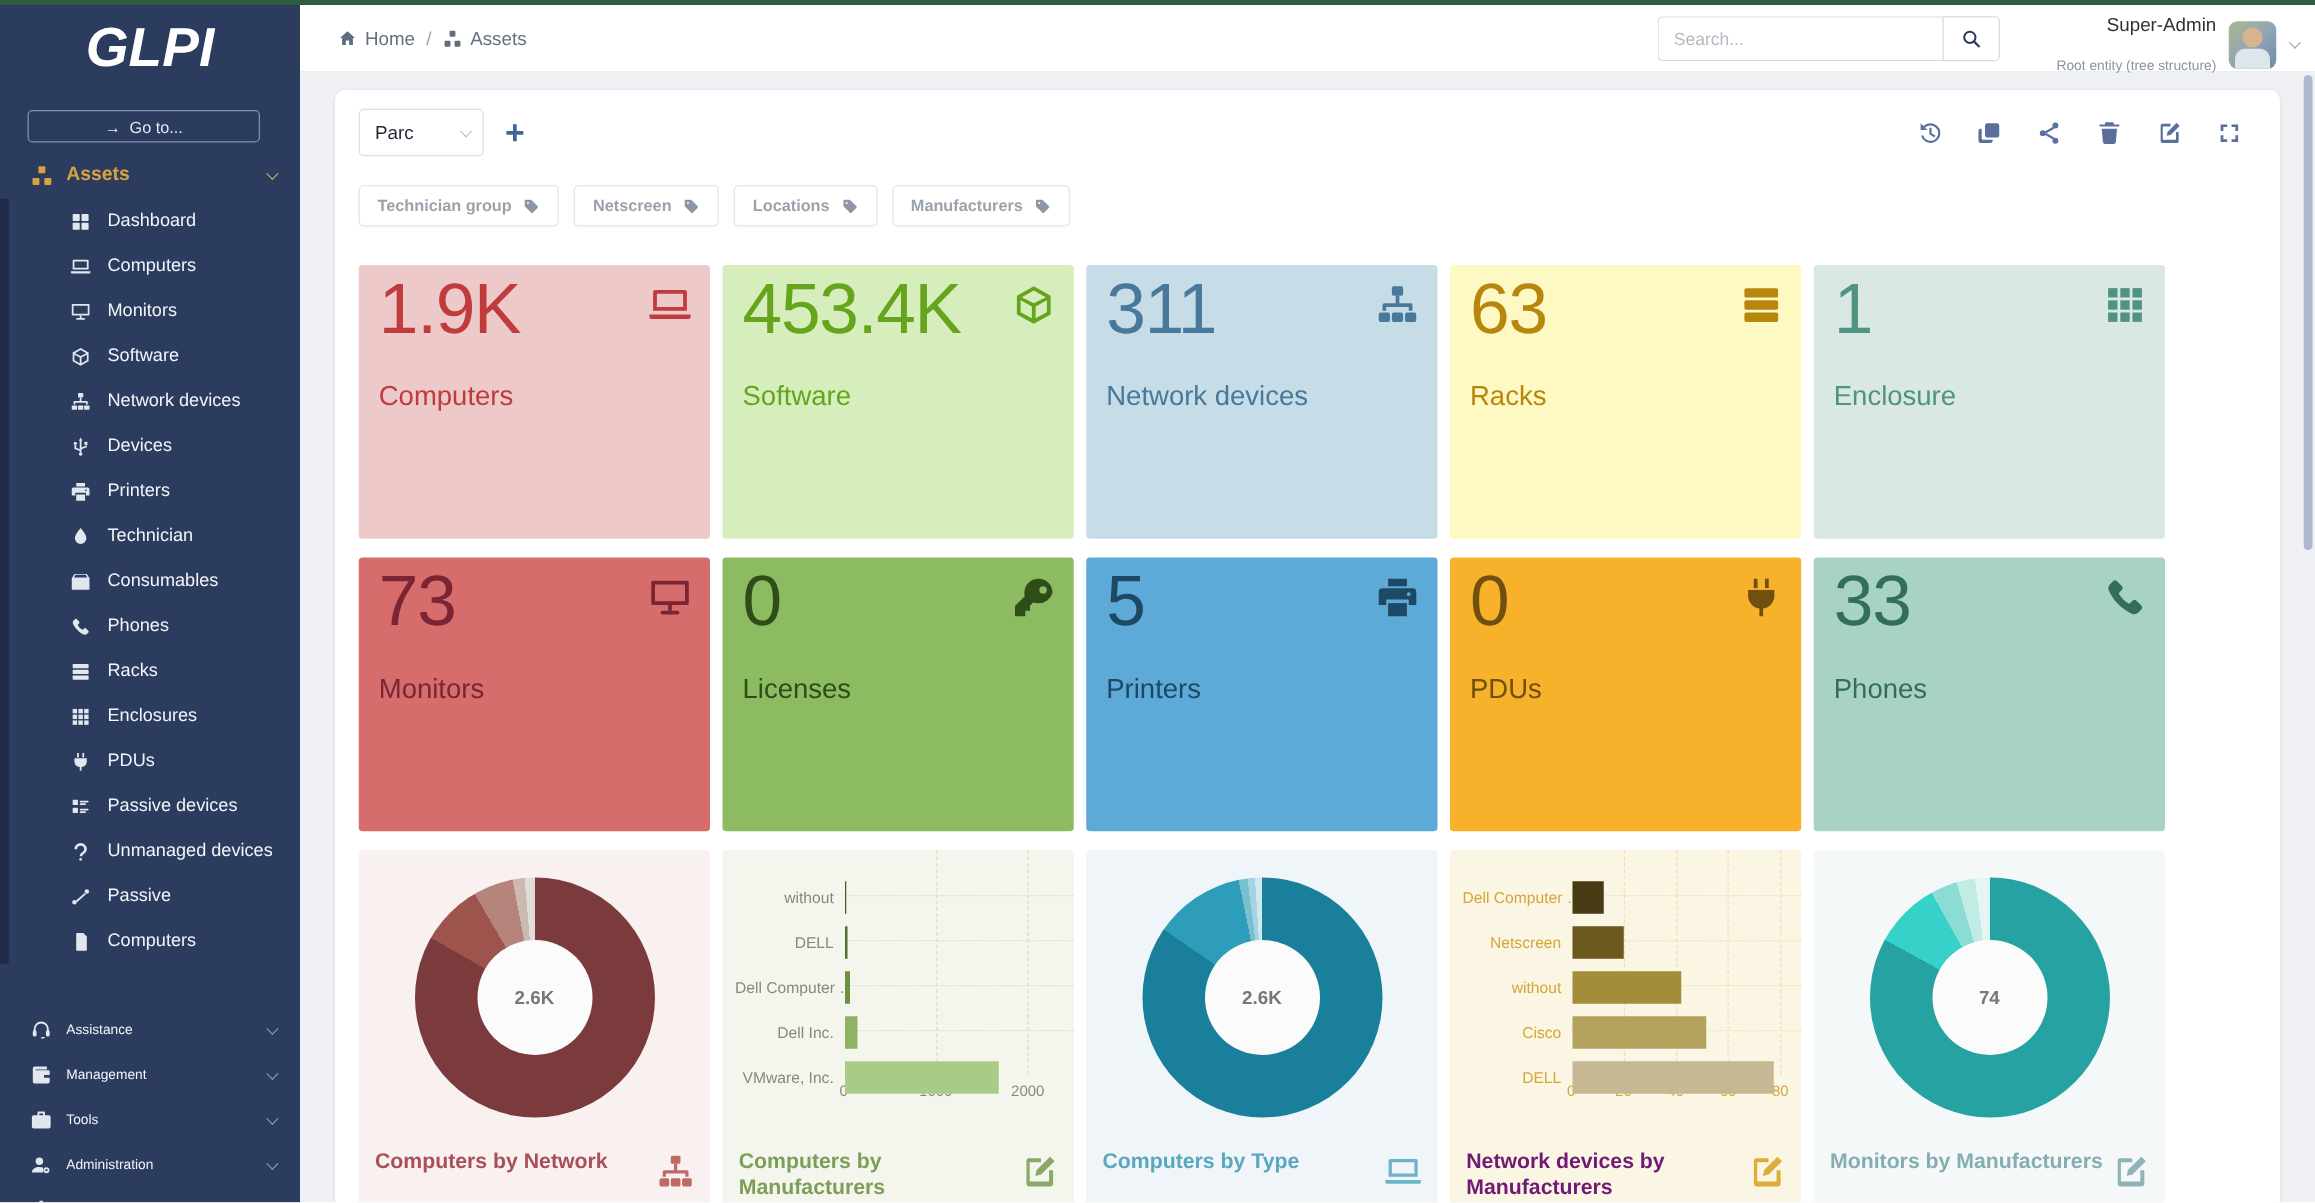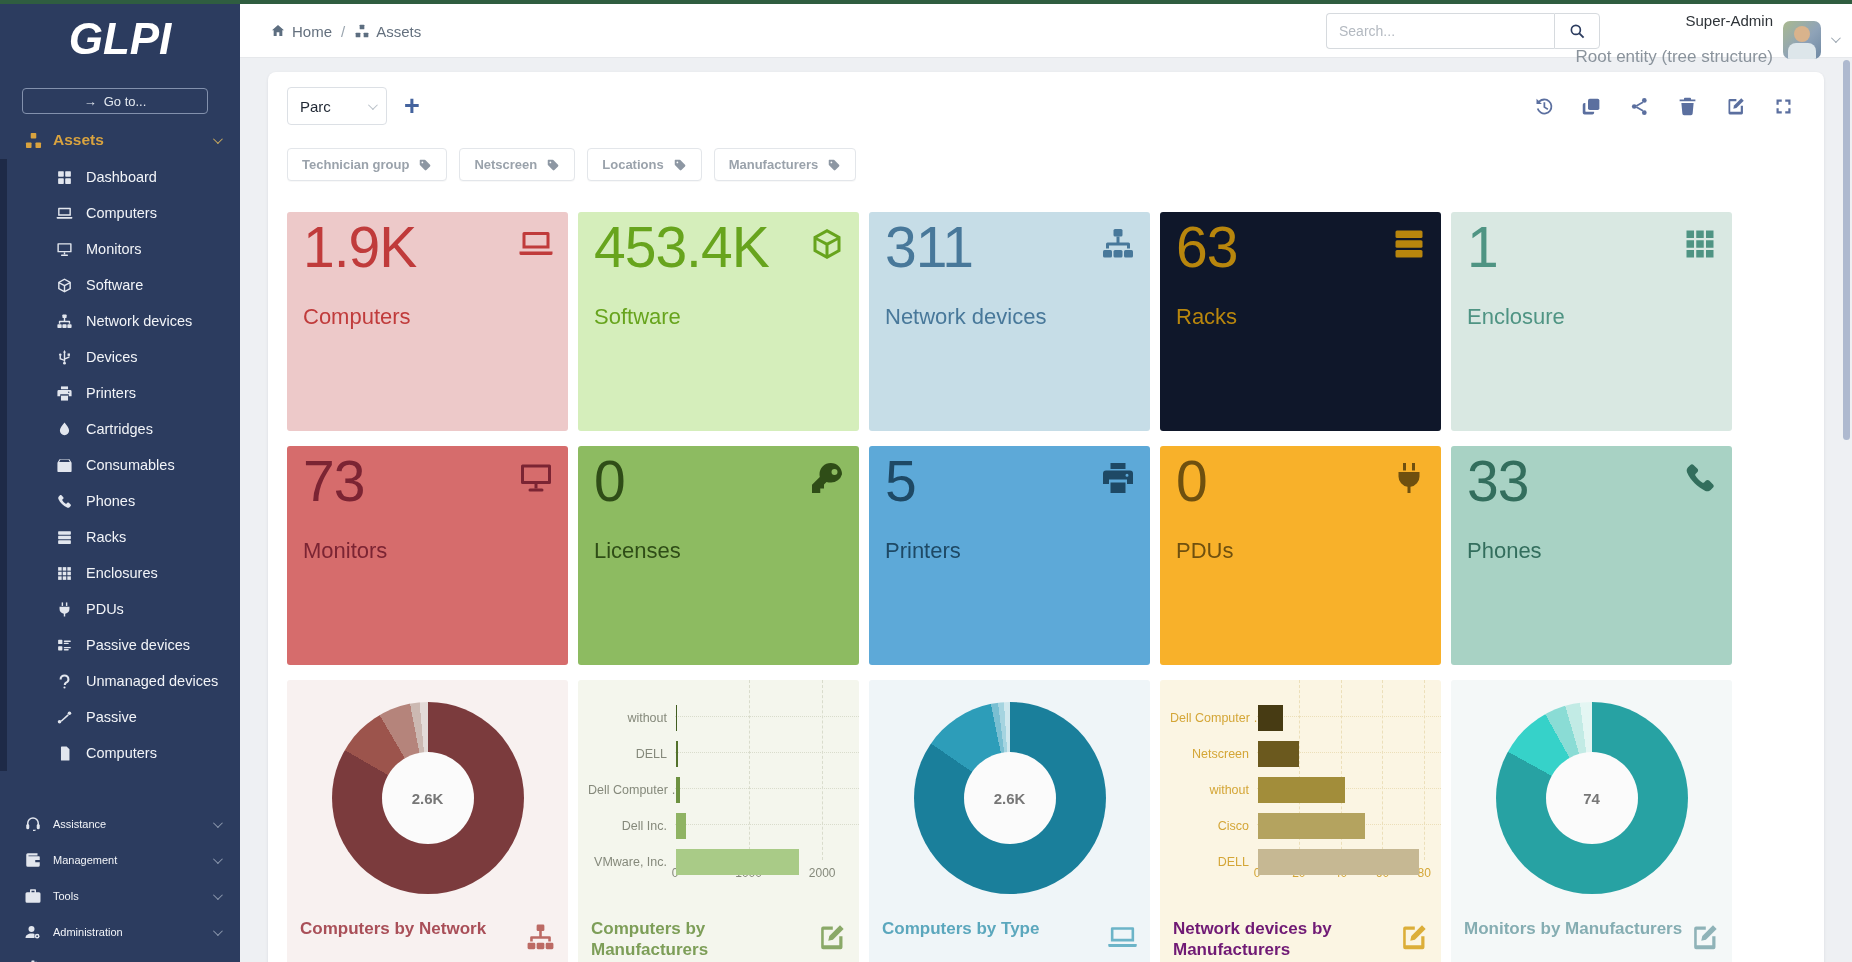--- a/index.html
+++ b/index.html
@@ -44,21 +44,21 @@
   .searchgrp { position:absolute; right:252px; top:9px; width:274px; height:36px; display:flex; }
   .searchgrp input { flex:1; min-width:0; border:1px solid #d6dade; border-right:none; border-radius:4px 0 0 4px;
                      padding:0 12px; font-size:14px; color:#1d4ed8; outline:none; font-family:Liberation Sans, sans-serif; }
   .searchgrp input::placeholder { color:#b3b9c0; }
   .searchbtn { width:46px; border:1px solid #d6dade; border-radius:0 4px 4px 0; background:#fff; display:flex;
                align-items:center; justify-content:center; cursor:pointer; color:#2c3c5f; }
   .searchbtn .ic { width:18px; height:18px; }
   .userblk { position:absolute; right:14px; top:8px; display:flex; align-items:center; gap:10px; cursor:pointer; }
   .usertxt { text-align:right; }
   .username { font-size:15px; color:#2e3338; }
-  .userentity { font-size:17px; color:#8a939c; margin-top:18px; }
+  .userentity { font-size:11px; color:#8a939c; margin-top:18px; }
   .avatar { width:38px; height:38px; border-radius:7px; overflow:hidden; position:relative;
             background:linear-gradient(135deg,#aab98f 0%,#8fa3b8 55%,#6f89a3 100%); }
   .avatar::before { content:""; position:absolute; left:11px; top:5px; width:16px; height:16px; border-radius:50%;
                     background:#d9b38c; }
   .avatar::after { content:""; position:absolute; left:5px; top:22px; width:28px; height:18px; border-radius:8px 8px 0 0;
                    background:#dde6ea; }
   .userblk .chv { color:#9aa5af; }
 
   
   .panel { position:absolute; left:268px; top:72px; width:1556px; height:900px; background:#fff;
@@ -202,21 +202,21 @@
             </svg>
           </span>
           <span class="lbl">Printers</span>
         </div>
         <div class="side-item">
           <span class="ic">
             <svg viewBox="0 0 24 24" fill="currentColor" xmlns="http://www.w3.org/2000/svg">
               <path d="M12 2c3.5 4.4 6.5 8 6.5 11.5a6.5 6.5 0 0 1-13 0C5.5 10 8.5 6.4 12 2z"></path>
             </svg>
           </span>
-          <span class="lbl">Cartridges</span>
+          <span class="lbl">Technician</span>
         </div>
         <div class="side-item">
           <span class="ic">
             <svg viewBox="0 0 24 24" fill="currentColor" xmlns="http://www.w3.org/2000/svg">
               <path d="M2 8l3-5h14l3 5v12a1 1 0 0 1-1 1H3a1 1 0 0 1-1-1V8zm2.4-1h15.2l-1.8-3H6.2L4.4 7zM9 11h6v2H9v-2z"></path>
             </svg>
           </span>
           <span class="lbl">Consumables</span>
         </div>
         <div class="side-item">
@@ -511,21 +511,21 @@
           <span class="cicon">
             <svg viewBox="0 0 24 24" fill="currentColor" xmlns="http://www.w3.org/2000/svg">
               <rect x="9" y="2" width="6" height="5" rx="1"></rect>
               <rect x="2" y="16" width="6" height="5" rx="1"></rect>
               <rect x="9" y="16" width="6" height="5" rx="1"></rect>
               <rect x="16" y="16" width="6" height="5" rx="1"></rect>
               <path d="M11 7h2v4h6a1 1 0 0 1 1 1v3h-2v-2H6v2H4v-3a1 1 0 0 1 1-1h6V7z"></path>
             </svg>
           </span>
         </div>
-        <div class="bigcard" style="left: 892px; top: 140px; background: #0f172a; color: rgb(184, 134, 13);">
+        <div class="bigcard" style="left: 892px; top: 140px; background: #fef9c3; color: rgb(184, 134, 13);">
           <div class="val">63</div>
           <div class="lbl">Racks</div>
           <span class="cicon">
             <svg viewBox="0 0 24 24" fill="currentColor" xmlns="http://www.w3.org/2000/svg">
               <rect x="3" y="3" width="18" height="5" rx="1"></rect>
               <rect x="3" y="9.5" width="18" height="5" rx="1"></rect>
               <rect x="3" y="16" width="18" height="5" rx="1"></rect>
             </svg>
           </span>
         </div>

